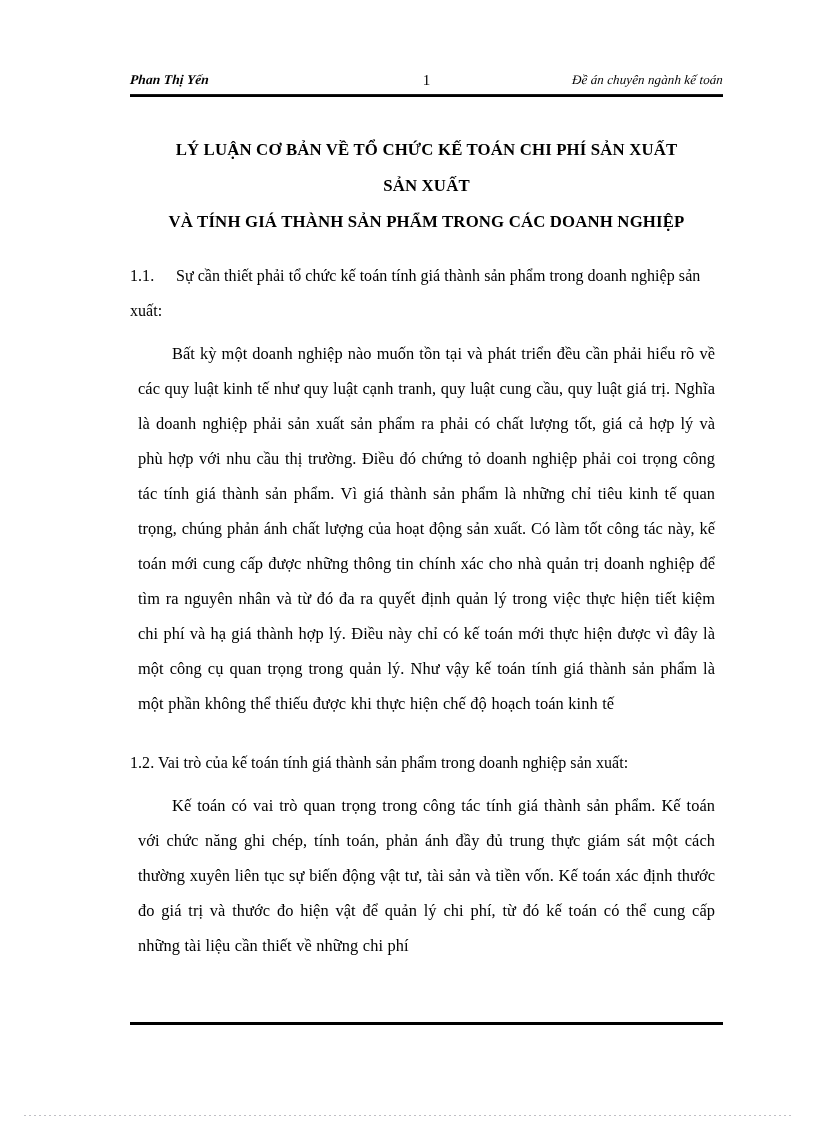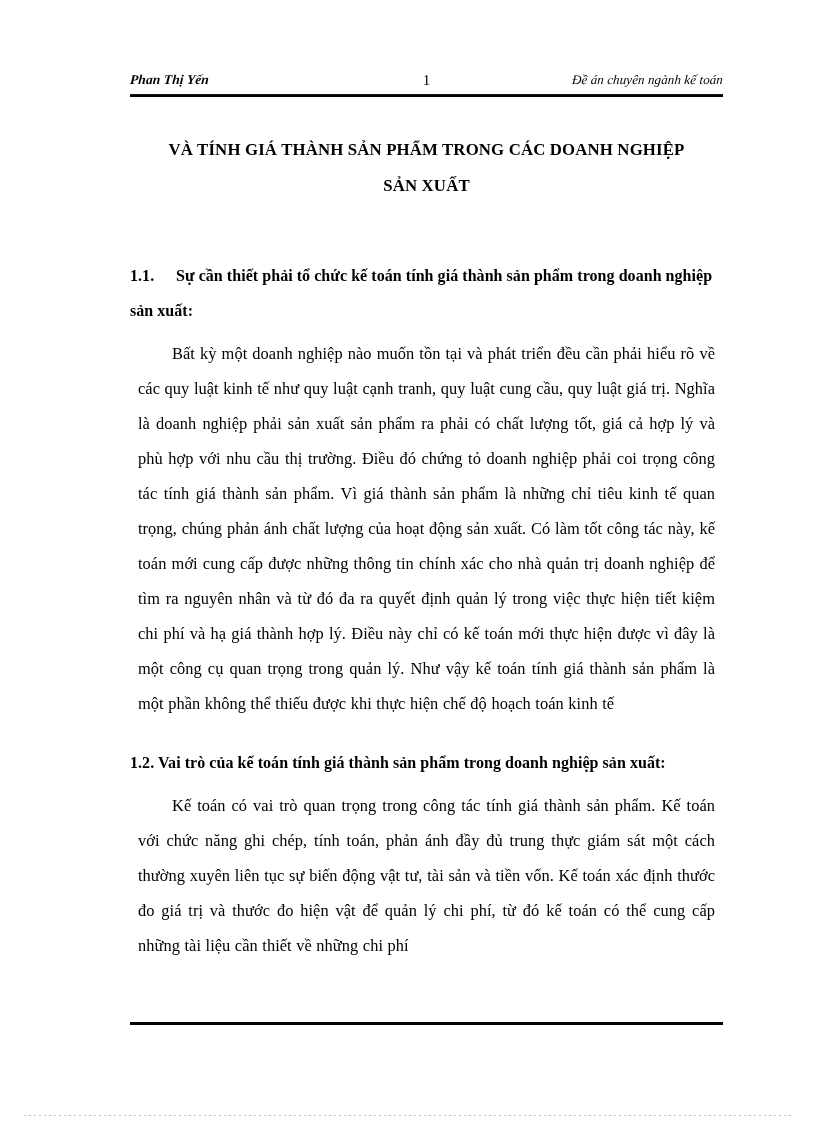--- a/index.html
+++ b/index.html
@@ -101,21 +101,21 @@
   
   .content {
     position: absolute;
     left: 130px;
     top: 258px;
     width: 593px;
   }
   h2.section {
     margin: 0;
     font-size: 16px;
-    font-weight: 700;
+    font-weight: 400;
     line-height: 35px;
     text-align: left;
     letter-spacing: 0.05px;
   }
   h2.section .num-tab {
     display: inline-block;
     min-width: 46px;
   }
   p.para {
     margin: 8px;
@@ -162,22 +162,23 @@
     <div class="header-row">
       <span class="hdr-left">Phan Thị Yến</span>
       <span class="hdr-right">Đề án chuyên ngành kế toán</span>
     </div>
     <span class="hdr-center">1</span>
     <div class="header-rule"></div>
   </div>
 
   <div class="title-block">
     <div class="main-title">
+      <span class="tl">LÝ LUẬN CƠ BẢN VỀ TỔ CHỨC KẾ TOÁN CHI PHÍ SẢN XUẤT</span>
+      <span class="tl">SẢN XUẤT</span>
       <span class="tl">VÀ TÍNH GIÁ THÀNH SẢN PHẨM TRONG CÁC DOANH NGHIỆP</span>
-      <span class="tl">SẢN XUẤT</span>
     </div>
   </div>
 
   <div class="content">
 
     <h2 class="section">
       <span class="num-tab">1.1.</span><span>Sự cần thiết phải tổ chức kế toán tính giá thành sản phẩm trong doanh nghiệp sản xuất:</span>
     </h2>
 
     <p class="para">Bất kỳ một doanh nghiệp nào muốn tồn tại và phát triển đều cần phải hiểu rõ về các quy luật kinh tế như quy luật cạnh tranh, quy luật cung cầu, quy luật giá trị. Nghĩa là doanh nghiệp phải sản xuất sản phẩm ra phải có chất lượng tốt, giá cả hợp lý và phù hợp với nhu cầu thị trường. Điều đó chứng tỏ doanh nghiệp phải coi trọng công tác tính giá thành sản phẩm. Vì giá thành sản phẩm là những chỉ tiêu kinh tế quan trọng, chúng phản ánh chất lượng của hoạt động sản xuất. Có làm tốt công tác này, kế toán mới cung cấp được những thông tin chính xác cho nhà quản trị doanh nghiệp để tìm ra nguyên nhân và từ đó đa ra quyết định quản lý trong việc thực hiện tiết kiệm chi phí và hạ giá thành hợp lý. Điều này chỉ có kế toán mới thực hiện được vì đây là một công cụ quan trọng trong quản lý. Như vậy kế toán tính giá thành sản phẩm là một phần không thể thiếu được khi thực hiện chế độ hoạch toán kinh tế</p>

